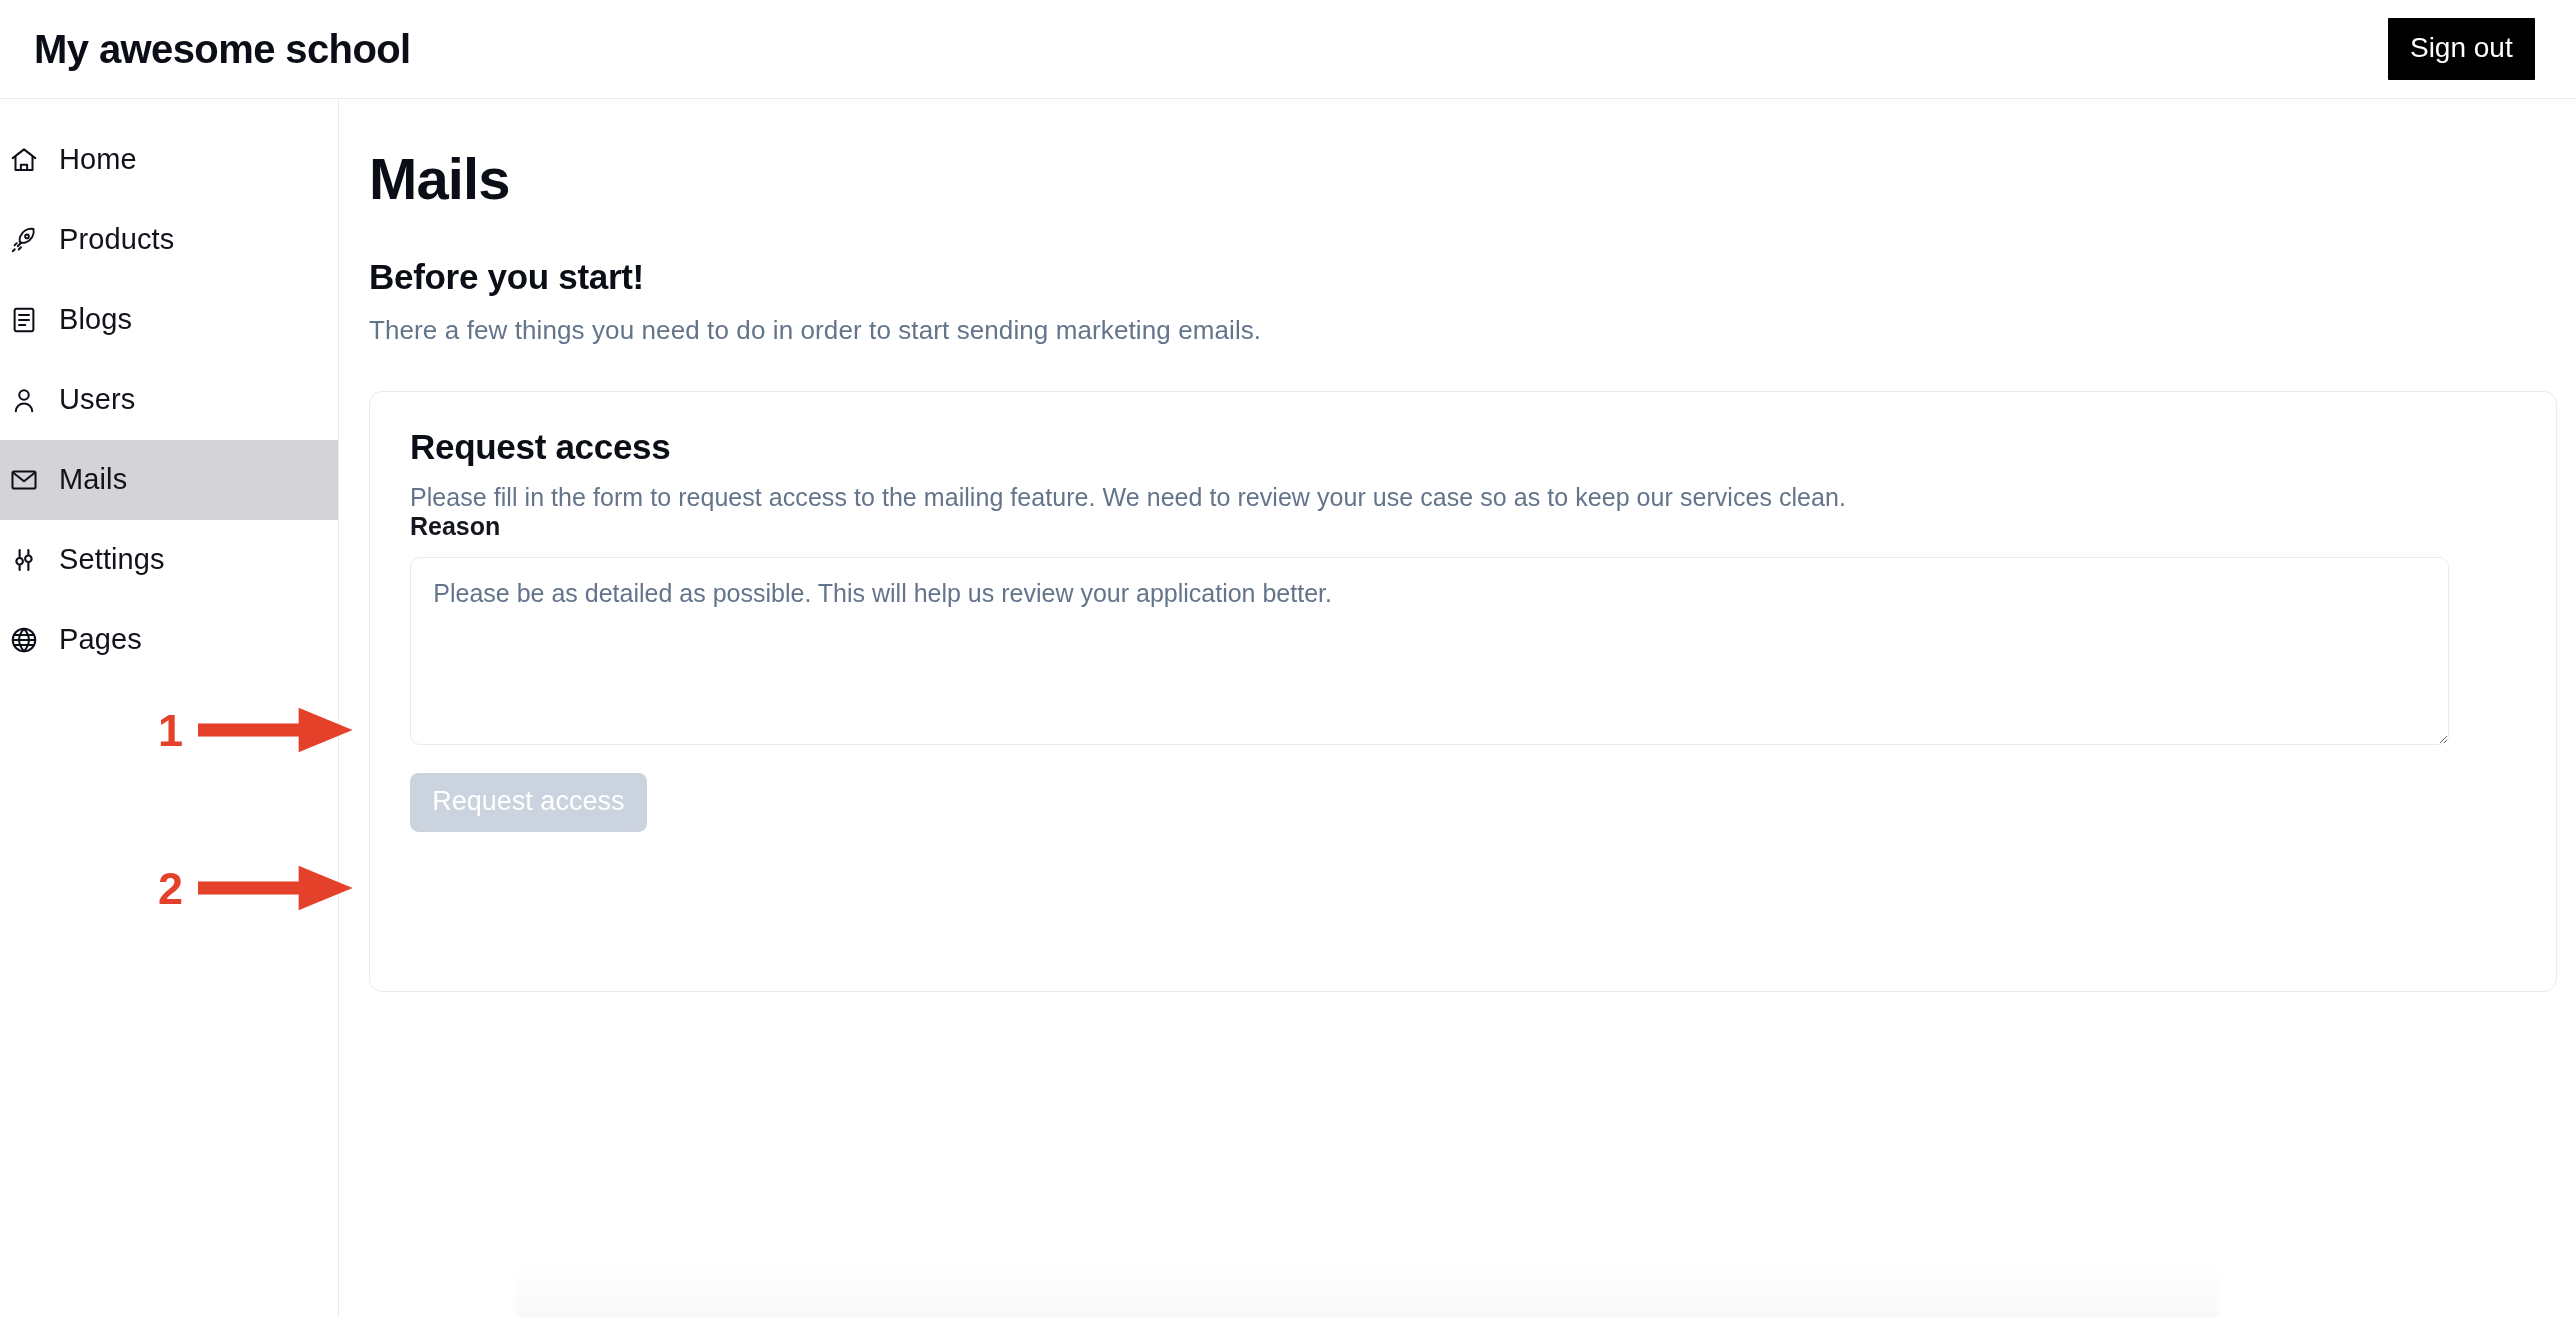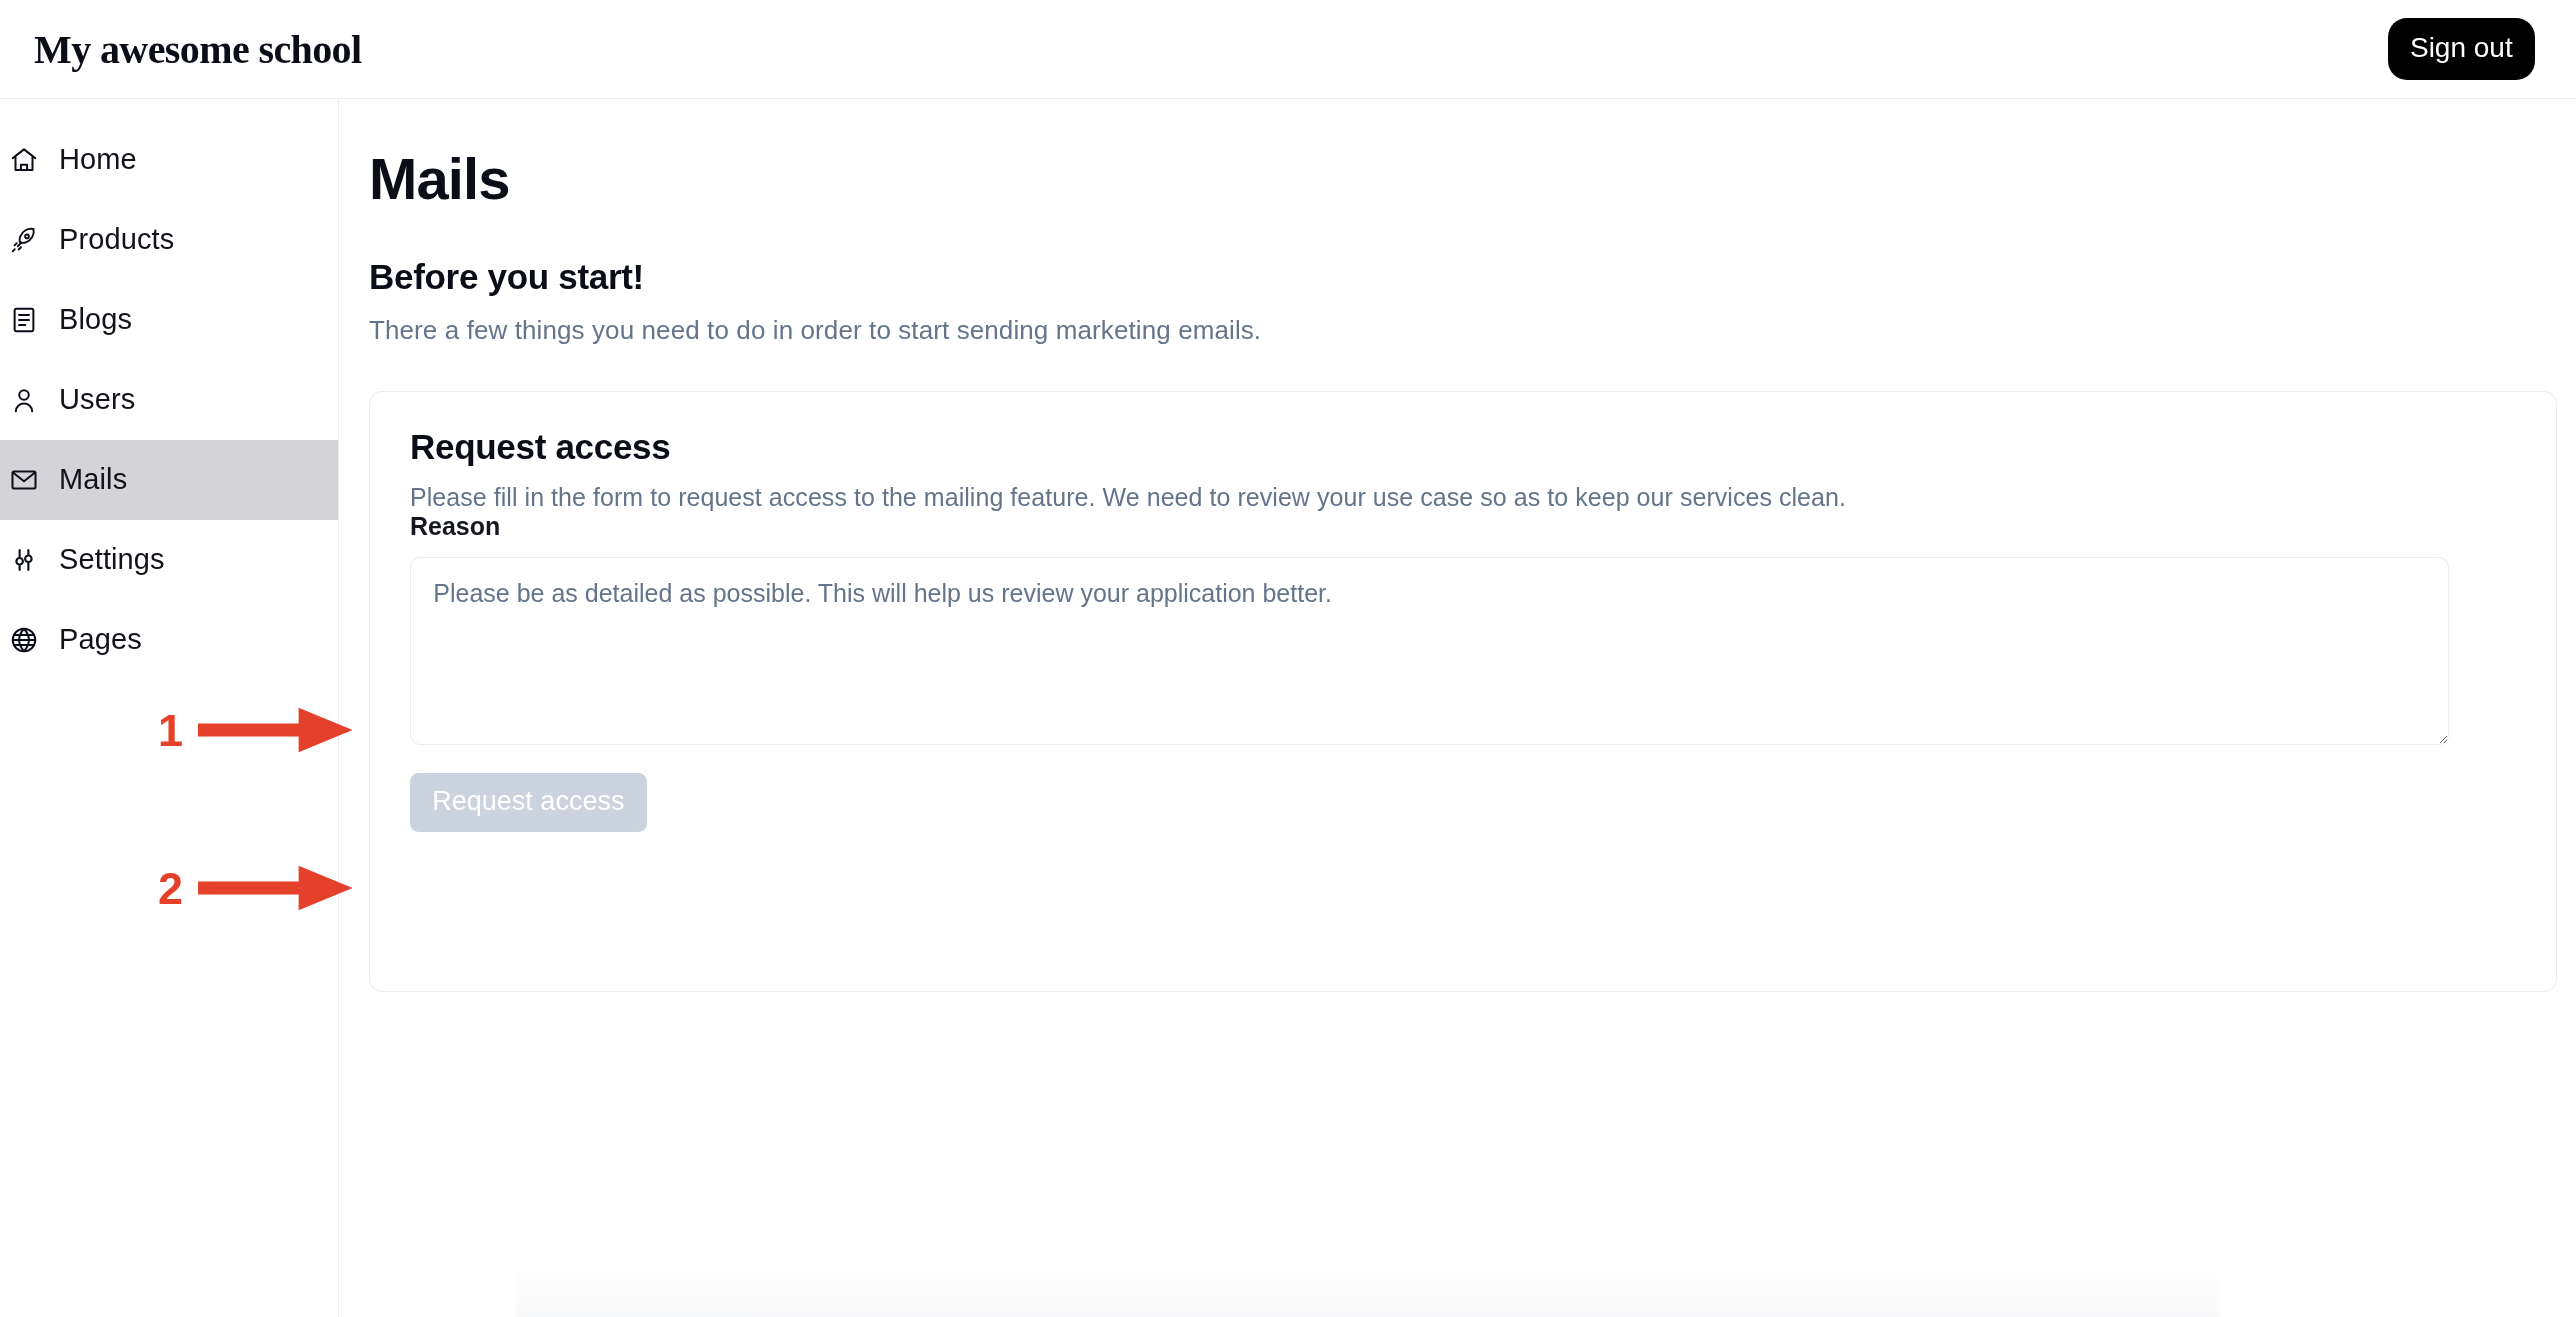--- a/index.html
+++ b/index.html
@@ -26,32 +26,32 @@
     width: 2576px;
     height: 99px;
     border-bottom: 1.9px solid #e9ebef;
     background: #ffffff;
     display: flex;
     align-items: center;
     justify-content: space-between;
     padding: 0 41px 0 34px;
   }
   .brand-title {
-    font-family: Liberation Serif, serif;
+    font-family: Liberation Sans, sans-serif;
     font-size: 40px;
     font-weight: bold;
     letter-spacing: -0.6px;
     color: #0b0d17;
     white-space: nowrap;
   }
   .signout-btn {
     background: #000000;
     color: #ffffff;
     border: none;
-    border-radius: 19px;
+    border-radius: 1px;
     font-family: "Liberation Sans", sans-serif;
     font-size: 28px;
     line-height: 1;
     padding: 16px 22.3px 17.7px 22.3px;
     cursor: pointer;
     white-space: nowrap;
   }
 
   
   .sidebar {

